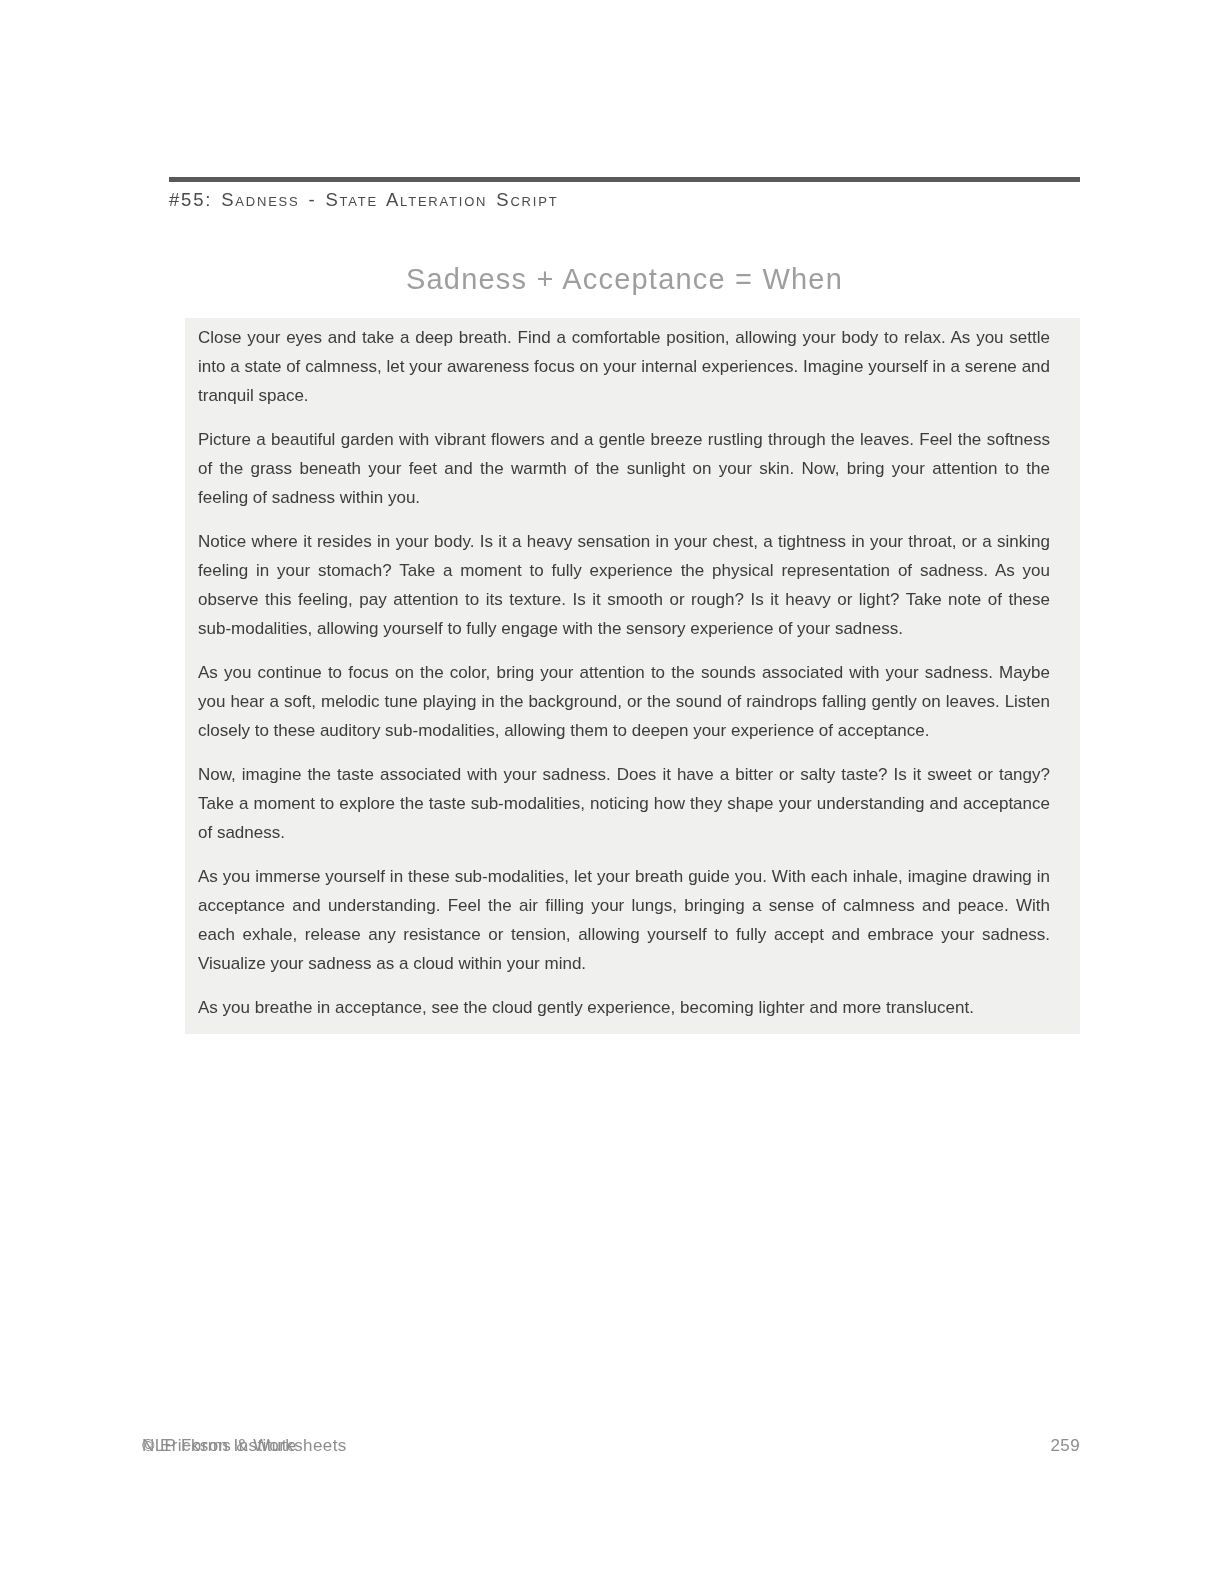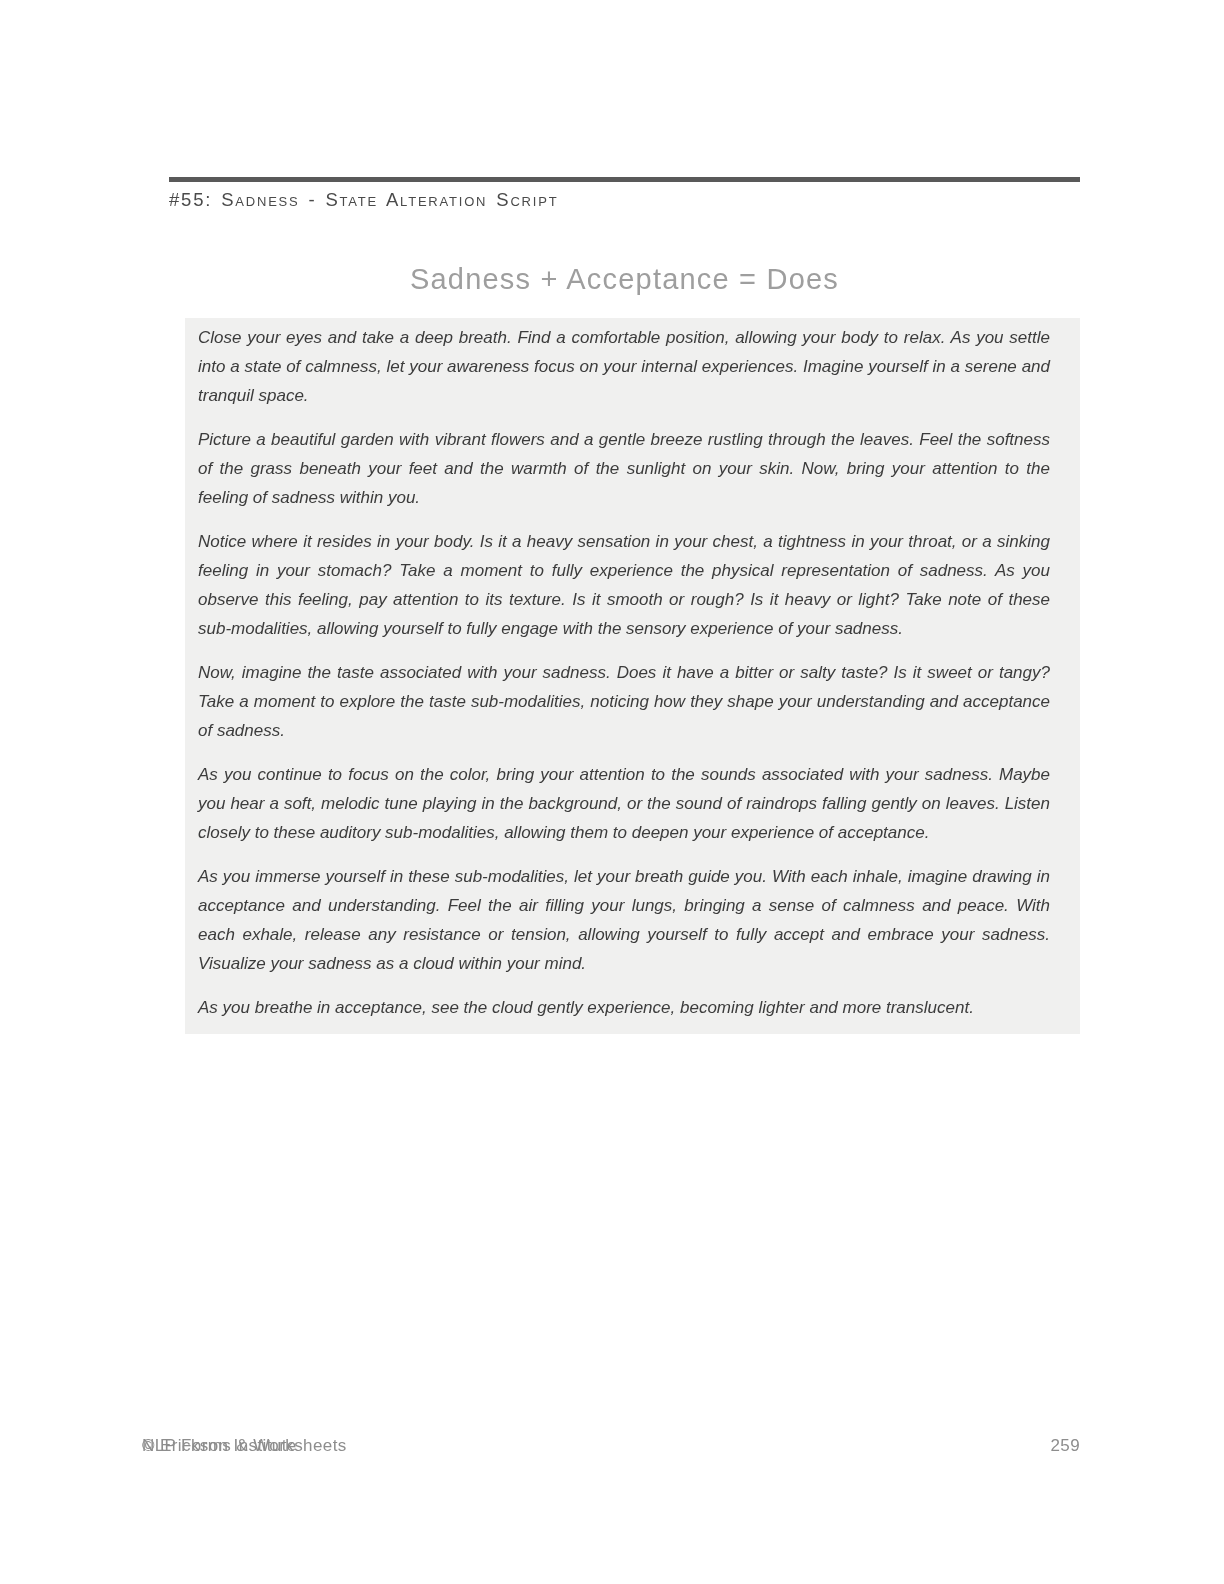--- a/index.html
+++ b/index.html
@@ -53,21 +53,20 @@
     color:var(--body-text);
   }
   .script-block{
     margin-top:22px;
     margin-left:16px;
     background:var(--script-bg);
     padding:5px 30px 12px 13px;
   }
   .script-para{
     margin:0 0 15px 0;
-    font-style:italic;
     font-size:17px;
     line-height:29px;
     text-align:justify;
     color:var(--body-text);
   }
   .script-para:last-child{margin-bottom:0;}
   .footer{
     position:absolute;
     left:142px; right:144px;
     top:1436px;
@@ -82,29 +81,29 @@
 </head>
 <body>
 
 <div class="page">
   <div class="content">
 
     <div class="rule"></div>
 
     <div class="kicker">#55: Sadness - State Alteration Script</div>
 
-    <h1 class="doc-title">Sadness + Acceptance = Does</h1>
+    <h1 class="doc-title">Sadness + Acceptance = When</h1>
 
 
     <div class="script-block">
         <p class="script-para">Close your eyes and take a deep breath. Find a comfortable position, allowing your body to relax. As you settle into a state of calmness, let your awareness focus on your internal experiences. Imagine yourself in a serene and tranquil space.</p>
         <p class="script-para">Picture a beautiful garden with vibrant flowers and a gentle breeze rustling through the leaves. Feel the softness of the grass beneath your feet and the warmth of the sunlight on your skin. Now, bring your attention to the feeling of sadness within you.</p>
         <p class="script-para">Notice where it resides in your body. Is it a heavy sensation in your chest, a tightness in your throat, or a sinking feeling in your stomach? Take a moment to fully experience the physical representation of sadness. As you observe this feeling, pay attention to its texture. Is it smooth or rough? Is it heavy or light? Take note of these sub-modalities, allowing yourself to fully engage with the sensory experience of your sadness.</p>
+        <p class="script-para">As you continue to focus on the color, bring your attention to the sounds associated with your sadness. Maybe you hear a soft, melodic tune playing in the background, or the sound of raindrops falling gently on leaves. Listen closely to these auditory sub-modalities, allowing them to deepen your experience of acceptance.</p>
         <p class="script-para">Now, imagine the taste associated with your sadness. Does it have a bitter or salty taste? Is it sweet or tangy? Take a moment to explore the taste sub-modalities, noticing how they shape your understanding and acceptance of sadness.</p>
-        <p class="script-para">As you continue to focus on the color, bring your attention to the sounds associated with your sadness. Maybe you hear a soft, melodic tune playing in the background, or the sound of raindrops falling gently on leaves. Listen closely to these auditory sub-modalities, allowing them to deepen your experience of acceptance.</p>
         <p class="script-para">As you immerse yourself in these sub-modalities, let your breath guide you. With each inhale, imagine drawing in acceptance and understanding. Feel the air filling your lungs, bringing a sense of calmness and peace. With each exhale, release any resistance or tension, allowing yourself to fully accept and embrace your sadness. Visualize your sadness as a cloud within your mind.</p>
         <p class="script-para">As you breathe in acceptance, see the cloud gently experience, becoming lighter and more translucent.</p>
       </div>
   </div>
 
   <div class="footer">
     <span class="left">© Erickson Institute</span>
     <span class="center">NLP Forms &amp; Worksheets</span>
     <span class="right">259</span>
   </div>

